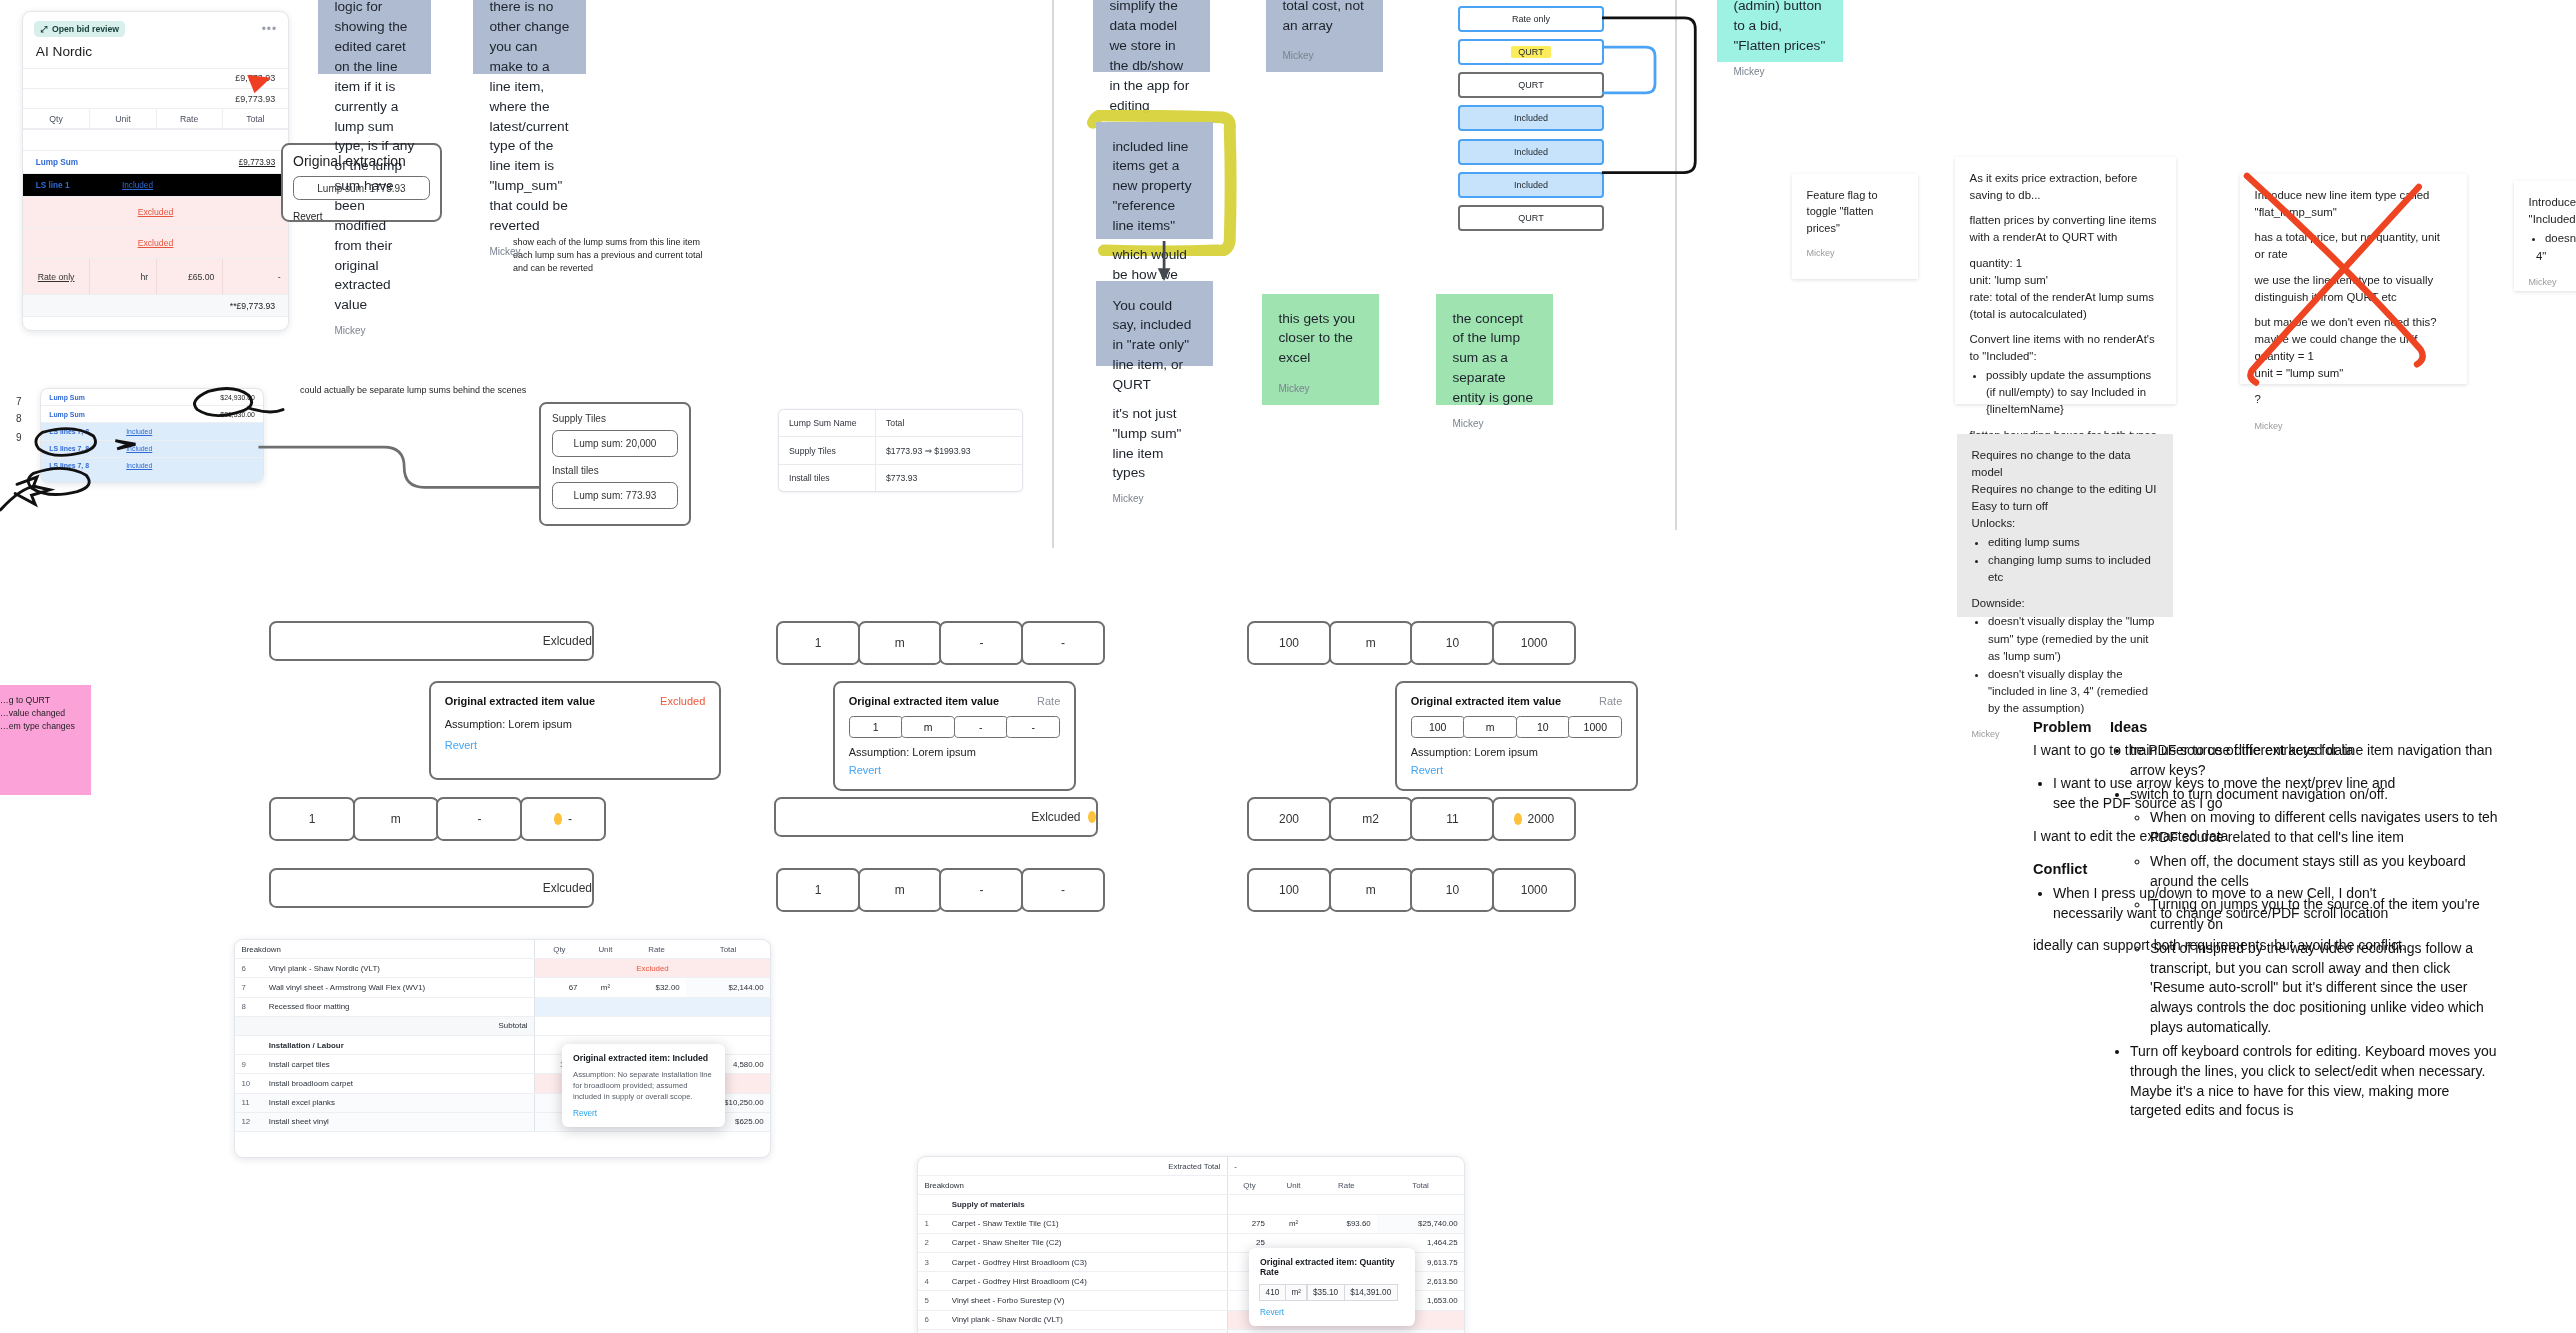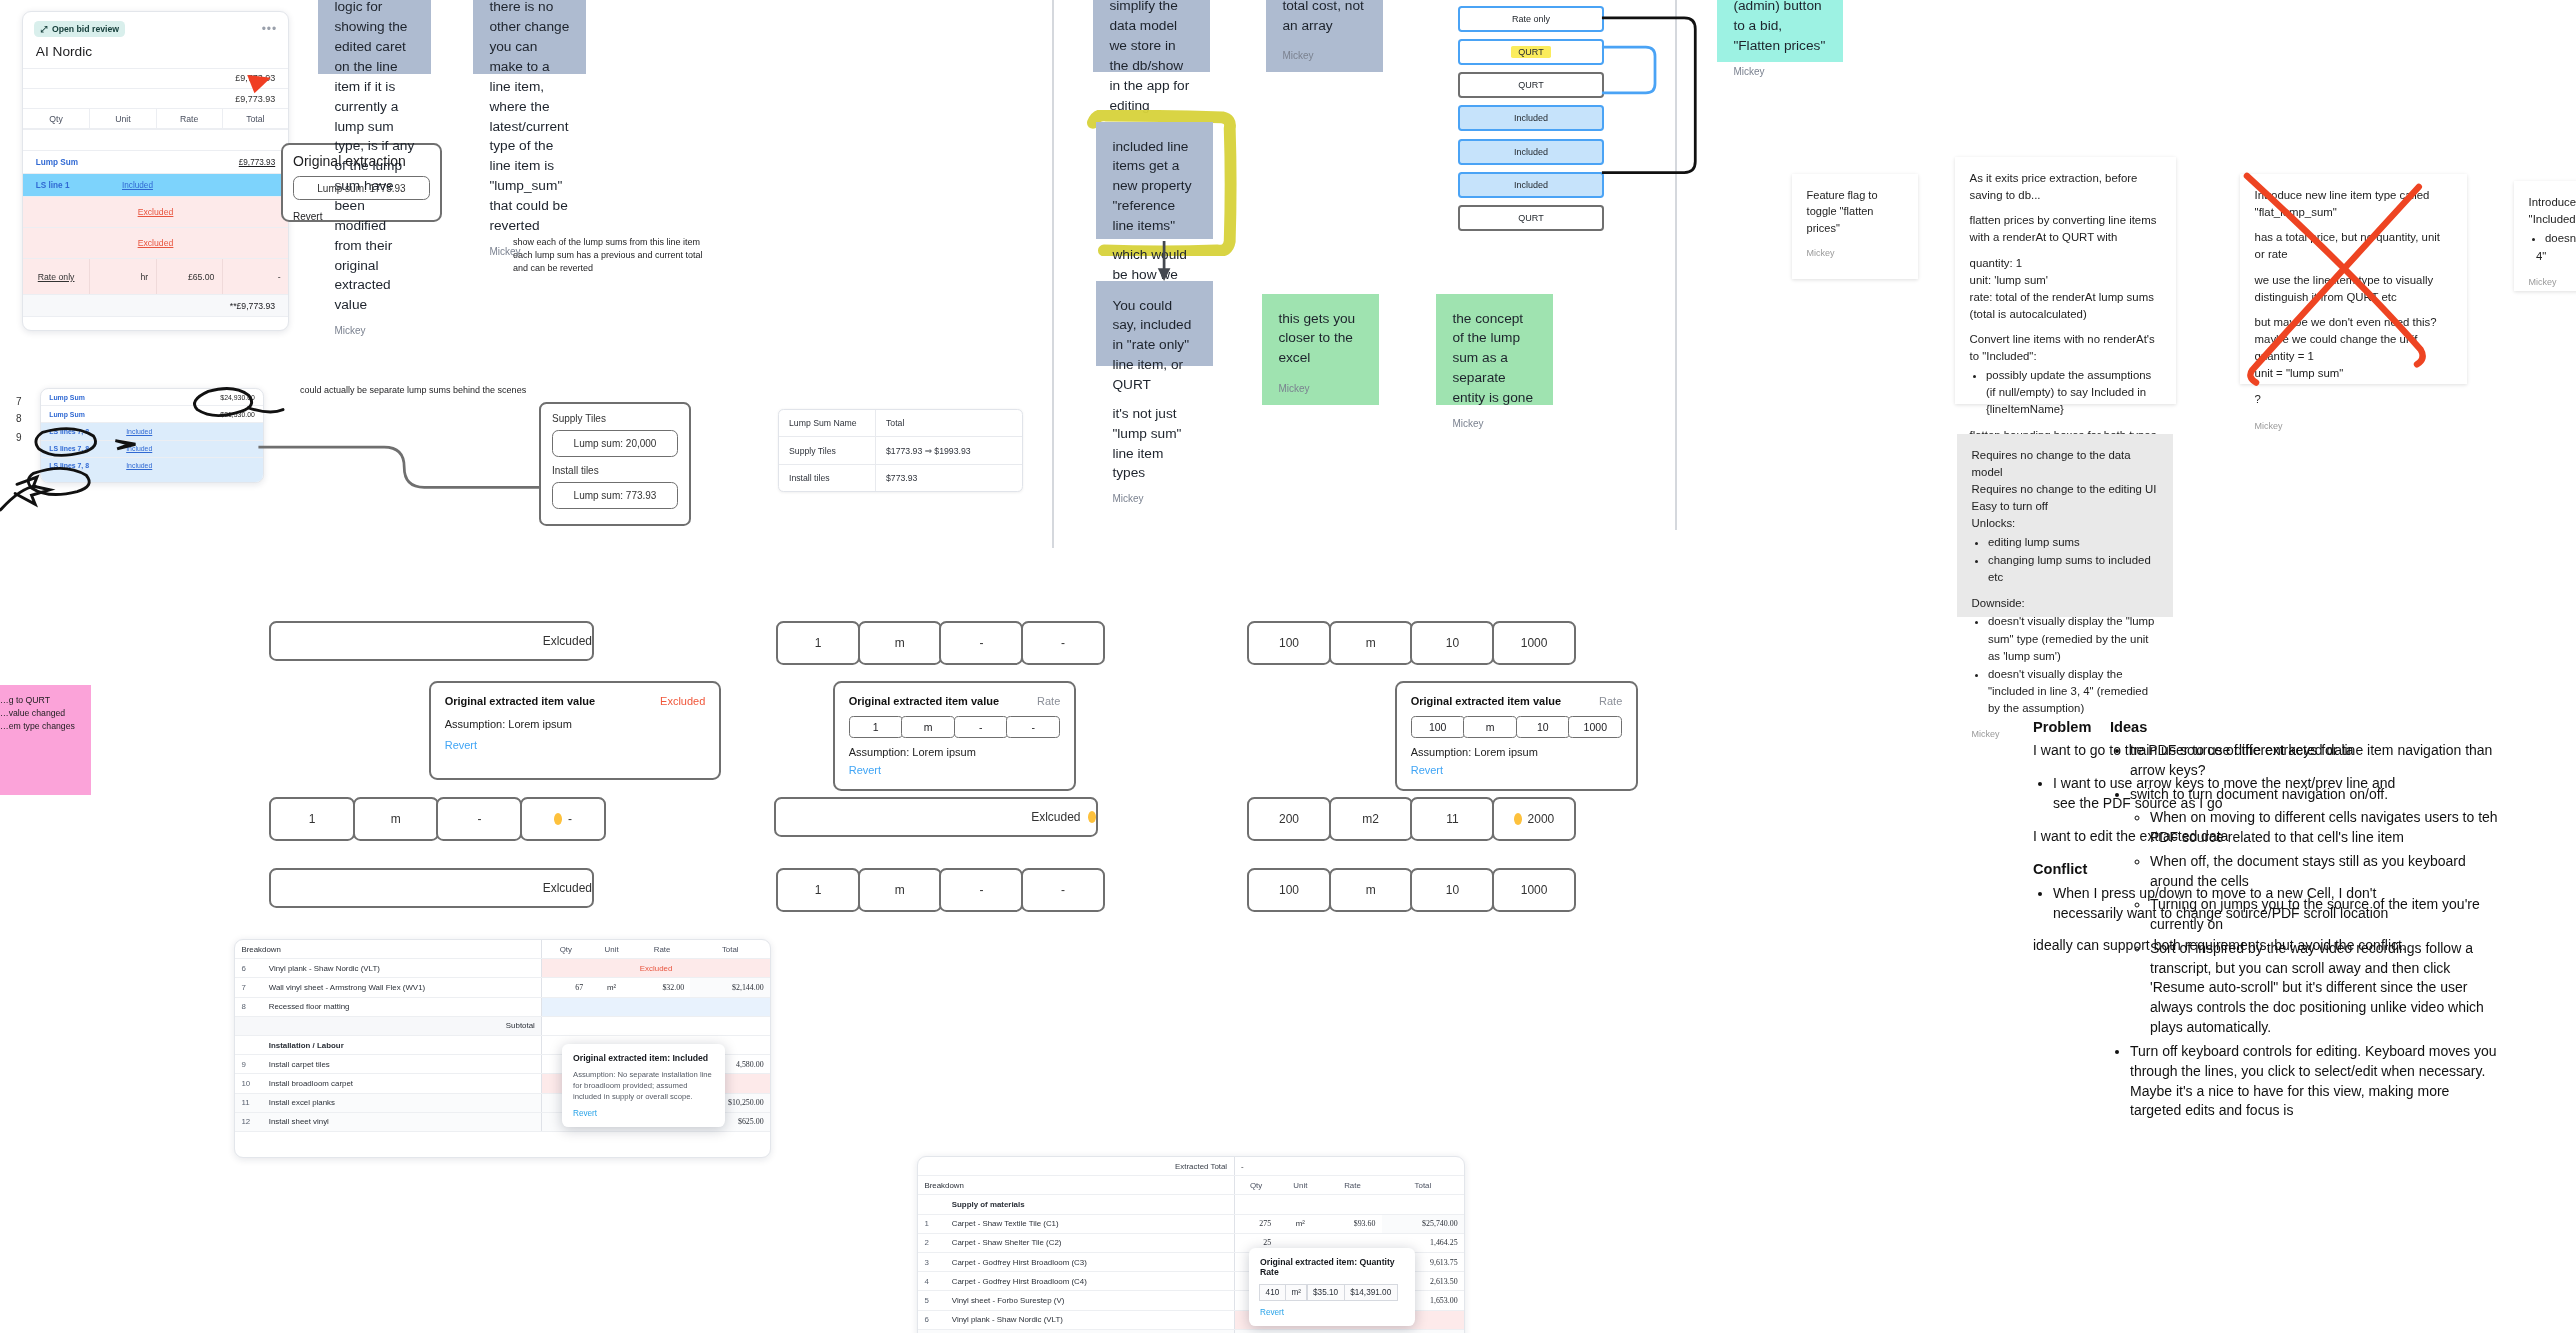--- a/index.html
+++ b/index.html
@@ -32,21 +32,21 @@
   .chip{display:inline-flex;align-items:center;gap:4.6px;background:#d9efec;color:#17403c;
         font-size:8.7px;font-weight:600;border-radius:4.6px;padding:2.7px 6.4px;}
   .aititle{font-size:13.7px;font-weight:400;color:#1d1d1f;padding:4.6px 12.8px 9px 12.8px;}
   .rowline{border-top:0.9px solid #eceef2;font-size:9px;color:#333;}
   .money{text-align:right;padding:4.6px 12.8px;}
   .hdr4{display:grid;grid-template-columns:1fr 1fr 1fr 1fr;border-top:0.9px solid #eceef2;border-bottom:0.9px solid #eceef2;}
   .hdr4 div{font-size:8.7px;color:#4b5160;text-align:center;padding:4.6px 0;border-left:0.9px solid #eceef2;}
   .hdr4 div:first-child{border-left:none;}
   .lsum{display:flex;justify-content:space-between;padding:6.4px 12.8px;font-size:8.2px;font-weight:700;color:#3069d3;border-top:0.9px solid #eceef2;}
   .lsum .val{color:#1d1d1f;font-weight:400;text-decoration:underline;}
-  .incl{background:#7dd3fc;padding:6.4px 12.8px;font-size:8.2px;font-weight:700;color:#3069d3;border-top:0.9px solid #eceef2;position:relative;}
+  .incl{background:#000000;padding:6.4px 12.8px;font-size:8.2px;font-weight:700;color:#3069d3;border-top:0.9px solid #eceef2;position:relative;}
   .incl .lbl{position:absolute;left:99px;top:6.4px;color:#3069d3;text-decoration:underline;font-weight:400;}
   .excl{background:#fdeaea;padding:10px 12.8px;text-align:center;font-size:8.7px;color:#e8553f;text-decoration:underline;border-top:0.9px solid #eceef2;}
   .rateonly{display:grid;grid-template-columns:1fr 1fr 1fr 1fr;background:#fdeaea;border-top:0.9px solid #eceef2;}
   .rateonly div{font-size:8.7px;padding:12.8px 7.3px;border-left:0.9px solid #f0dada;color:#333;}
   .rateonly div:first-child{border-left:none;text-align:center;text-decoration:underline;}
   .rateonly .r{text-align:right;}
   .foot{background:#f7f8fa;text-align:right;font-size:8.7px;padding:5.5px 12.8px;border-top:0.9px solid #eceef2;}
 
   
   .obox{border:2.3px solid #6f6f6f;border-radius:7.3px;background:#fff;display:flex;align-items:center;justify-content:flex-end;font-size:12px;color:#333;}
@@ -82,21 +82,21 @@
   .lstable .tr:first-child{border-top:none;}
   .lstable .td{padding:8.2px 10px;font-size:8.7px;color:#30343c;}
   .lstable .td+.td{border-left:0.9px solid #e8eaee;}
 
   
   .bt{background:#fff;border:0.9px solid #e3e6eb;border-radius:9px;box-shadow:0 1.8px 7.3px rgba(20,30,60,.10);overflow:hidden;position:relative;}
   .bt table{border-collapse:collapse;width:100%;font-size:7.9px;color:#2b3038;}
   .bt td,.bt th{padding:4.6px 6.4px;border-bottom:0.9px solid #edeff2;font-weight:400;text-align:left;white-space:nowrap;}
   .bt .num{width:14.6px;text-align:left;color:#5a6270;}
   .bt .split{border-left:0.9px solid #dfe2e8;}
-  .bt .r{text-align:right;font-family:Liberation Serif, serif;}
+  .bt .r{text-align:right;}
   .bt .c{text-align:center;}
   .bt .hd{color:#4b5160;text-align:center;}
   .bt .grp{font-weight:700;}
   .bt .sub{text-align:right;background:#f7f8fa;}
   .bt tr.ex td{background:#fdeaea;color:#e8553f;text-align:center;}
   .bt tr.in td{background:#e8f2fd;color:#3069d3;text-align:center;}
   .bt tr.alt td{background:#fafbfc;}
   .bt .ttl{text-align:right;color:#3b414b;}
   .badge{display:inline-block;width:7.3px;height:7.3px;border-radius:50%;background:#fbd9a2;vertical-align:middle;margin-left:2.7px;}
   .btpop{position:absolute;background:#fff;border-radius:6.4px;box-shadow:0 2.7px 12.8px rgba(10,20,40,.22);padding:9px 11px;box-sizing:border-box;}

